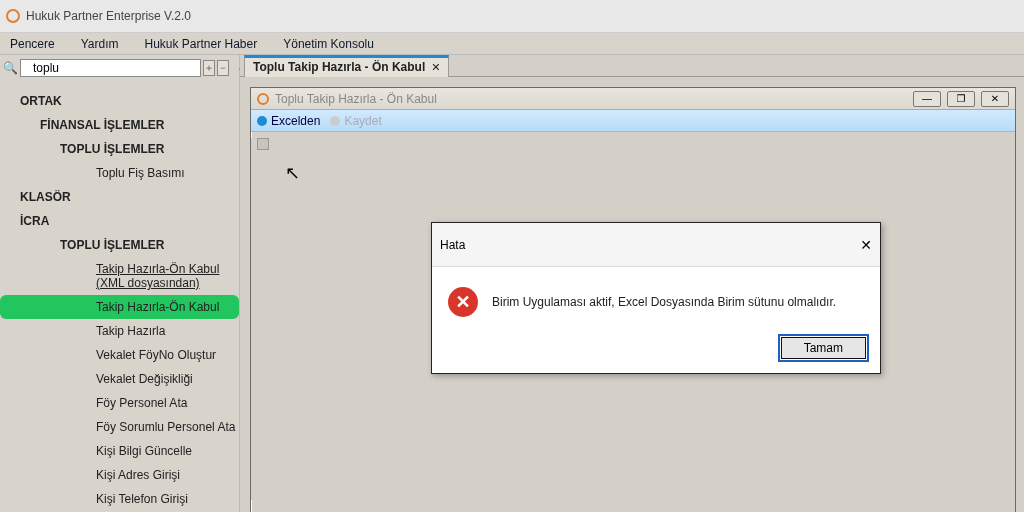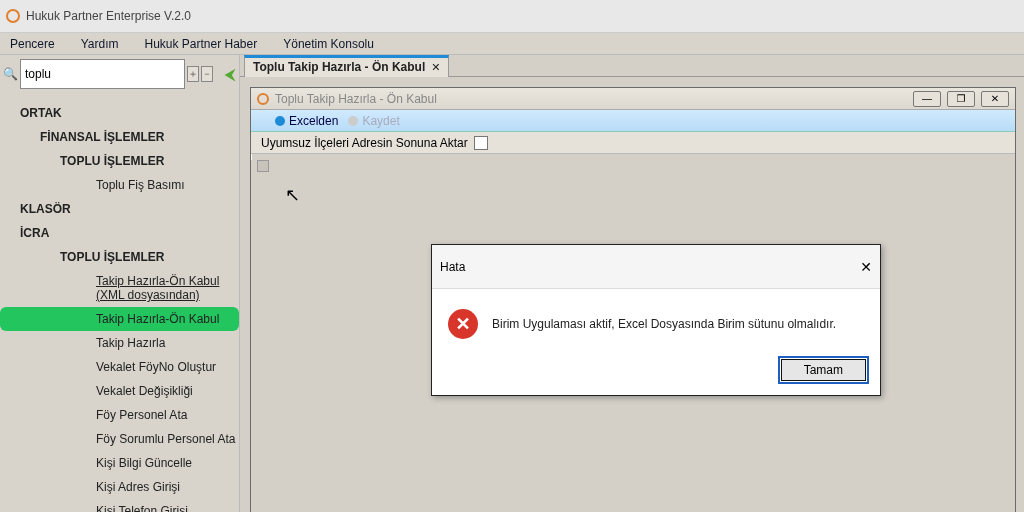--- a/index.html
+++ b/index.html
@@ -14,21 +14,21 @@
   .menubar { height: 22px; background: #d8d4cc; display: flex; align-items: center; padding: 0 10px; gap: 26px; border-bottom: 1px solid #bbb; }
   .menubar .menu-item { color: #0f172a; cursor: default; }
 
   
   .main { display: flex; height: calc(512px - 44px); }
 
   
   .left { width: 240px; background: #d8d4cc; border-right: 1px solid #bbb; display: flex; flex-direction: column; }
   .searchrow { display: flex; align-items: center; padding: 4px 4px; gap: 2px; }
   .searchrow .magnify { width: 14px; height: 14px; display:inline-flex; align-items:center; justify-content:center; color:#666; }
-  .searchrow input { flex: 1; height: 30px; border: 1px solid #888; padding: 0 4px; font-size: 12px; background:#fff; }
+  .searchrow input { flex: 1; height: 18px; border: 1px solid #888; padding: 0 12px; font-size: 12px; background:#fff; }
   .sqbtn { width: 16px; height: 16px; border: 1px solid #888; background: #e4e0d8; display:inline-flex; align-items:center; justify-content:center; font-size:10px; color:#555; cursor:pointer; }
   .back-arrow { width: 18px; height: 18px; display:inline-flex; align-items:center; justify-content:center; margin-left:6px; color:#5a3; font-weight:bold; font-size:14px; }
   .separator { width:14px; }
   .nav { padding-top: 8px; overflow:hidden; }
   .nav-item { padding: 5px 8px; color:#222; white-space:nowrap; }
   .nav-item.l1 { padding-left: 20px; font-weight: bold; }
   .nav-item.l2 { padding-left: 40px; font-weight: bold; }
   .nav-item.l3 { padding-left: 60px; font-weight: bold; }
   .nav-item.l4 { padding-left: 96px; font-weight: normal; }
   .nav-item.selected { background: #22c55e; border-radius: 6px; }
@@ -40,21 +40,21 @@
   .tab .tabtext { font-weight:bold; color:#222; }
   .tab .closex { font-size:11px; color:#222; cursor:pointer; }
 
   
   .inner { position:relative; flex:1; margin:10px 8px 6px 10px; background:#d4d0c8; border:1px solid #6a6a6a; box-shadow: 1px 1px 0 #fff inset; }
   .inner-title { height:22px; background:linear-gradient(#e9e6de,#dcd8d0); display:flex; align-items:center; padding:0 6px; border-bottom:1px solid #aaa; }
   .inner-title .logo2 { width:12px; height:12px; border:2px solid #e08030; border-radius:50%; margin-right:6px; }
   .inner-title .txt { color:#888; flex:1; }
   .win-btns { display:flex; gap:6px; }
   .win-btn { width:28px; height:16px; border:1px solid #777; border-radius:2px; background:#e6e2da; display:inline-flex; align-items:center; justify-content:center; font-size:10px; cursor:pointer; }
-  .toolbar { height:22px; background:linear-gradient(#d0eaff,#b8dcf7); display:flex; align-items:center; padding:0 24px; gap:10px; border-bottom:1px solid #8cb; }
+  .toolbar { height:22px; background:linear-gradient(#d0eaff,#b8dcf7); display:flex; align-items:center; padding:0 6px; gap:10px; border-bottom:1px solid #8cb; }
   .tool { display:flex; align-items:center; gap:4px; color:#004; }
   .tool.disabled { color:#aab; }
   .dot { width:10px; height:10px; border-radius:50%; background:#1f8ad6; display:inline-block; }
   .dot.gray { background:#ccc; }
   .row2 { height:22px; background:#e6e2da; display:flex; align-items:center; padding:0 10px; border-bottom:1px solid #bbb; gap:6px; }
   .row2 .chk { width:14px; height:14px; border:1px solid #777; background:#fff; }
   .inner-body { position:relative; height:calc(100% - 66px); background:#d4d0c8; }
   .scroll-stub { width:12px; height:12px; background:#c8c4bc; border:1px solid #999; margin:6px; }
 
   
@@ -140,24 +140,20 @@
       <div class="toolbar">
         <span class="tool">
           <span class="dot"></span>
           <span>Excelden</span>
         </span>
         <span class="tool disabled">
           <span class="dot gray"></span>
           <span>Kaydet</span>
         </span>
       </div>
-      <div class="row2">
-        <span>Uyumsuz İlçeleri Adresin Sonuna Aktar</span>
-        <span class="chk"></span>
-      </div>
       <div class="inner-body">
         <div class="scroll-stub"></div>
         <span class="cursor">↖</span>
 
         <div class="dialog">
           <div class="dlg-title">
             <span class="txt">Hata</span>
             <span class="close">✕</span>
           </div>
           <div class="dlg-body">

